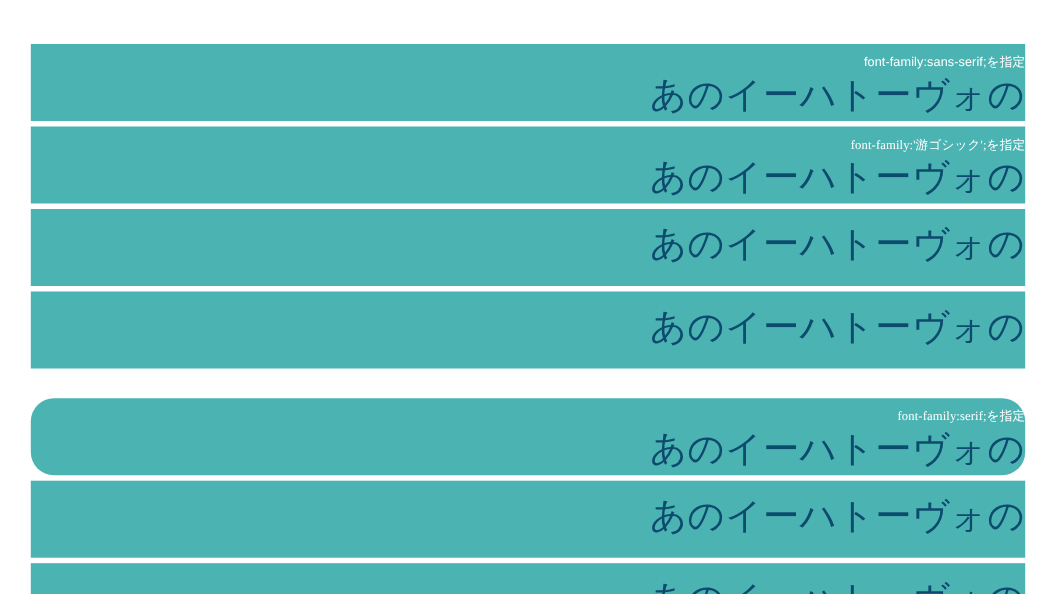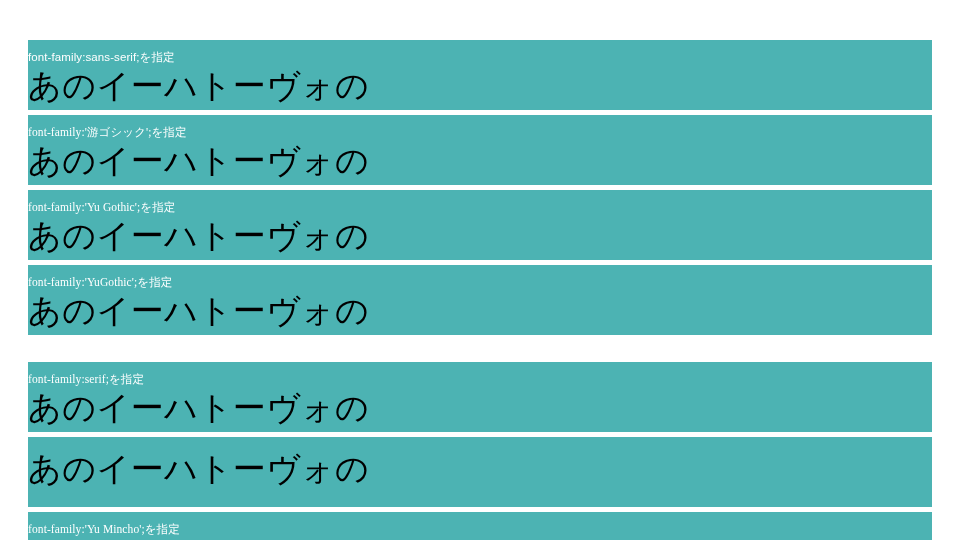--- a/index.html
+++ b/index.html
@@ -21,44 +21,45 @@
     left: 28px;
     top: 40px;
     width: 904px;
   }
 
   .sample-block {
     width: 904px;
     height: 70px;
     background: #4cb3b3;
     box-sizing: border-box;
-    padding: 10px 0 0 0;
+    padding: 10px 0 0 16px;
     margin-bottom: 5px;
     overflow: hidden;
+    text-align: right;
   }
-  .sample-block.group-break { margin-top: 27px; }
+  .sample-block.group-break { margin-top: 27px; border-radius: 21px; }
 
   .sample-label {
     color: #ffffff;
     font-size: 11.5px;
     line-height: 14px;
     white-space: nowrap;
     letter-spacing: 0.1px;
   }
   
   .sample-block.label-sans .sample-label {
     font-family: "Liberation Sans", sans-serif;
   }
   
   .sample-block.label-serif .sample-label {
     font-family: Liberation Serif, serif;
   }
 
   .sample-text {
-    color: #000000;
+    color: #0c4a6e;
     font-size: 33px;
     line-height: 42px;
     white-space: nowrap;
     font-family: "DejaVu Sans", sans-serif;
     font-weight: 400;
     letter-spacing: 0.5px;
     margin-top: 1px;
   }
 </style>
 </head>
@@ -72,38 +73,35 @@
       <div class="sample-label">font-family:sans-serif;を指定</div>
       <div class="sample-text">あのイーハトーヴォの</div>
     </div>
 
     <div class="sample-block label-serif">
       <div class="sample-label">font-family:'游ゴシック';を指定</div>
       <div class="sample-text">あのイーハトーヴォの</div>
     </div>
 
     <div class="sample-block label-serif">
-      <div class="sample-label">font-family:'Yu Gothic';を指定</div>
       <div class="sample-text">あのイーハトーヴォの</div>
     </div>
 
     <div class="sample-block label-serif">
-      <div class="sample-label">font-family:'YuGothic';を指定</div>
       <div class="sample-text">あのイーハトーヴォの</div>
     </div>
 
     <div class="sample-block label-serif group-break">
       <div class="sample-label">font-family:serif;を指定</div>
       <div class="sample-text">あのイーハトーヴォの</div>
     </div>
 
     <div class="sample-block label-serif">
       <div class="sample-text">あのイーハトーヴォの</div>
     </div>
 
     <div class="sample-block label-serif">
-      <div class="sample-label">font-family:'Yu Mincho';を指定</div>
       <div class="sample-text">あのイーハトーヴォの</div>
     </div>
 
   </div>
 
 </div>
 
 </body></html>

